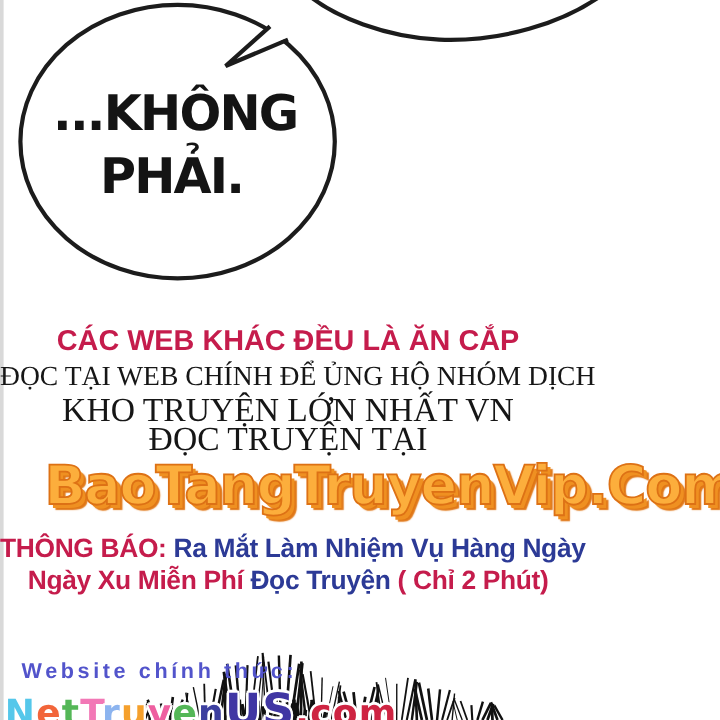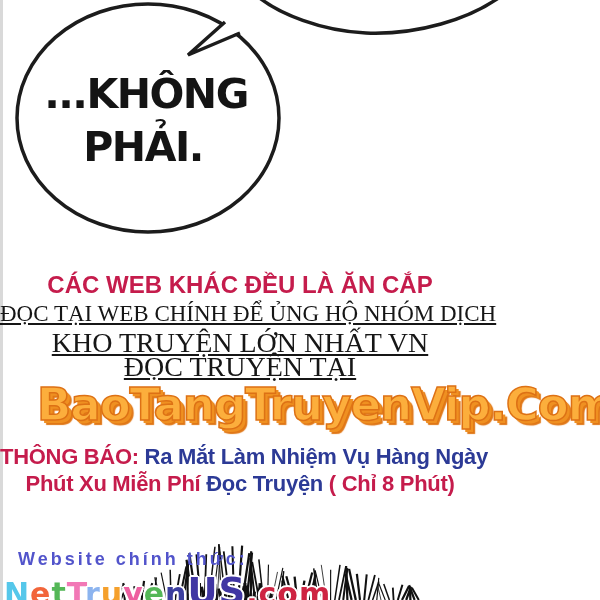--- a/index.html
+++ b/index.html
@@ -4,21 +4,21 @@
 <style>
   html,body{margin:0;padding:0;background:#888;}
   #canvas{
     position:relative;width:600px;height:600px;background:#ffffff;
     overflow:hidden;font-family:"Liberation Sans",sans-serif;
   }
   #left-edge{position:absolute;left:0;top:0;width:3px;height:600px;background:#d9d9d9;}
   #top-art{position:absolute;left:0;top:0;}
   .center-line{position:absolute;left:0;width:480px;text-align:center;white-space:nowrap;}
   #promo-headline{top:271px;font-size:24px;font-weight:800;color:#c51c4c;letter-spacing:0px;}
-  .serif-line{font-family:"Liberation Serif",serif;color:#161616;text-decoration:underline;}
+  .serif-line{font-family:"Liberation Serif",serif;color:#161616;}
   #promo-line1{top:301px;font-size:23px;}
   #promo-line2{top:327px;font-size:28px;}
   #promo-line3{top:351px;font-size:28px;}
   #promo-site{
     top:378px;font-size:45px;font-weight:800;letter-spacing:-1px;
     color:#fcae3c;-webkit-text-stroke:1.5px #dd7115;
     text-shadow:3px 3px 0 #ef9021,5px 5px 1px #e07716;
     font-family:"DejaVu Sans",sans-serif;
     margin-left:37px;
   }
@@ -68,21 +68,21 @@
   <div id="promo-headline" class="center-line">CÁC WEB KHÁC ĐỀU LÀ ĂN CẮP</div>
   <div id="promo-line1" class="center-line serif-line">ĐỌC TẠI WEB CHÍNH ĐỂ ỦNG HỘ NHÓM DỊCH</div>
   <div id="promo-line2" class="center-line serif-line">KHO TRUYỆN LỚN NHẤT VN</div>
   <div id="promo-line3" class="center-line serif-line">ĐỌC TRUYỆN TẠI</div>
   <div id="promo-site" class="center-line">BaoTangTruyenVip.Com</div>
 
   <div id="notice1" class="center-line notice-line">
     <span class="red-txt">THÔNG BÁO:</span><span class="blue-txt"> Ra Mắt Làm Nhiệm Vụ Hàng Ngày</span>
   </div>
   <div id="notice2" class="center-line notice-line">
-    <span class="red-txt">Phút Xu Miễn Phí </span><span class="blue-txt">Đọc Truyện</span><span class="red-txt"> ( Chỉ 8 Phút)</span>
+    <span class="red-txt">Ngày Xu Miễn Phí </span><span class="blue-txt">Đọc Truyện</span><span class="red-txt"> ( Chỉ 2 Phút)</span>
   </div>
 
   <div id="footer-label">Website chính thức:</div>
   <svg id="speed-lines" width="340" height="58" viewBox="0 0 340 58">
       <line x1="8" y1="58" x2="8" y2="51.545073602983294" stroke="#111" stroke-width="0.80"></line>
       <line x1="12.2" y1="58" x2="17.365519597769737" y2="43.942031191371" stroke="#111" stroke-width="1.16"></line>
       <line x1="16.4" y1="58" x2="23.372167929415756" y2="42.765697094819046" stroke="#111" stroke-width="1.50"></line>
       <line x1="20.6" y1="58" x2="24.84517466364821" y2="48.18563688238745" stroke="#111" stroke-width="1.79"></line>
       <line x1="24.8" y1="58" x2="23.557763026113978" y2="44.379817368879515" stroke="#111" stroke-width="2.03"></line>
       <line x1="29" y1="58" x2="23.07811409247188" y2="41.09936904112239" stroke="#111" stroke-width="2.20"></line>

